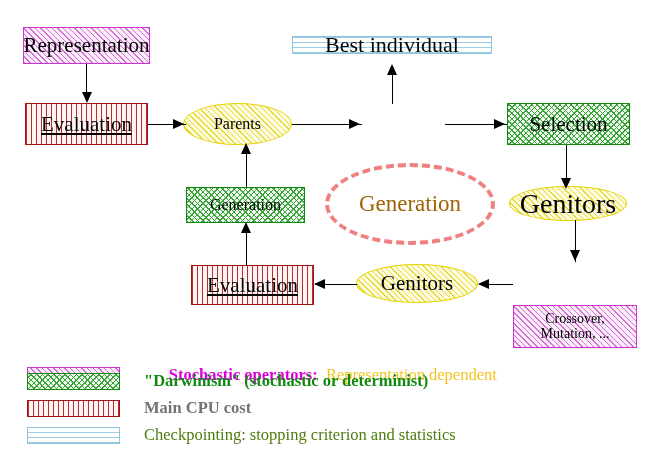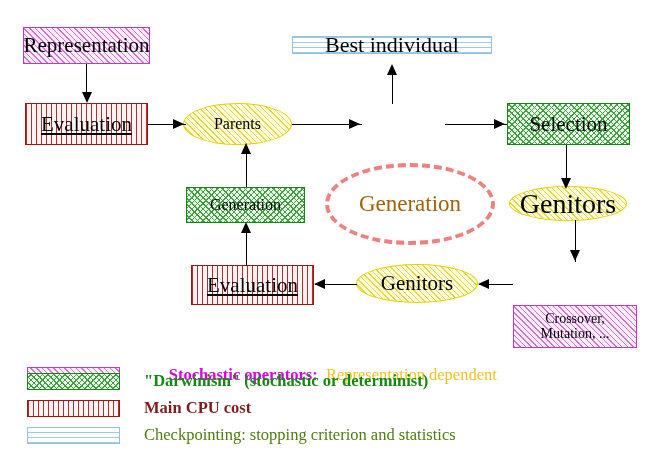--- a/index.html
+++ b/index.html
@@ -82,21 +82,21 @@
   .arrow.right{border-top:5px solid transparent;border-bottom:5px solid transparent;border-left:11px solid #000;}
   .arrow.left{border-top:5px solid transparent;border-bottom:5px solid transparent;border-right:11px solid #000;}
 
   
   .legend-row{position:absolute;left:0;display:flex;align-items:center;}
   .swatch{width:93px;height:17px;box-sizing:border-box;border-width:1.5px;border-style:solid;margin-left:27px;}
   .legend-text{margin-left:24px;font-size:16.5px;white-space:pre;}
   .lg-magenta{color:#d900d9;font-weight:bold;}
   .lg-gold{color:#f2c31e;}
   .lg-green{color:#128a12;font-weight:bold;}
-  .lg-red{color:#7f1d1d;font-weight:bold;}
+  .lg-red{color:#737373;font-weight:bold;}
   .lg-lightblue{color:#4d7c0f;}
 </style>
 </head>
 <body>
 
 <div id="canvas">
 
   <div class="edge v" style="left:86px;top:64px;height:32px;"></div>
   <div class="arrow down" style="left:81.5px;top:92px;"></div>
 

